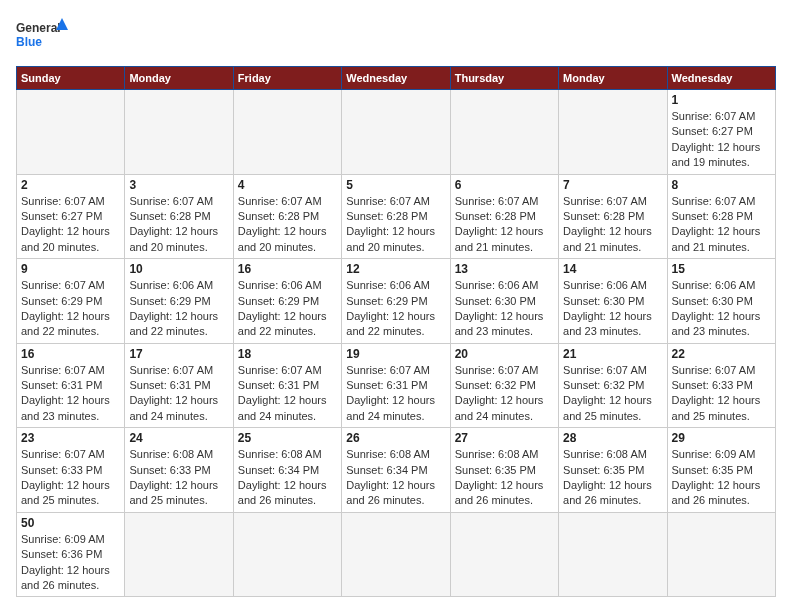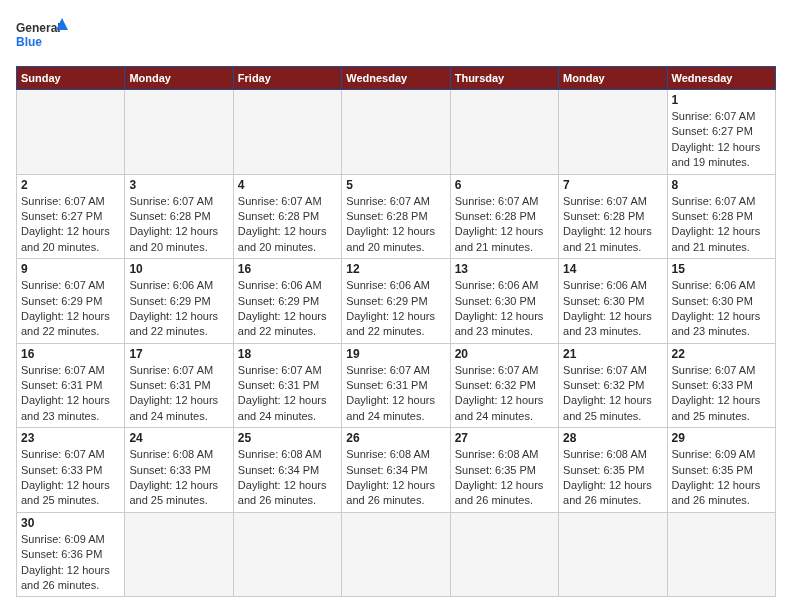--- a/index.html
+++ b/index.html
@@ -236,21 +236,21 @@
             <div class="day-number">28</div>
             <div class="day-info">Sunrise: 6:08 AM<br>Sunset: 6:35 PM<br>Daylight: 12 hours<br>and 26 minutes.</div>
           </td>
           <td>
             <div class="day-number">29</div>
             <div class="day-info">Sunrise: 6:09 AM<br>Sunset: 6:35 PM<br>Daylight: 12 hours<br>and 26 minutes.</div>
           </td>
         </tr>
         <tr>
           <td>
-            <div class="day-number">30</div>
+            <div class="day-number">50</div>
             <div class="day-info">Sunrise: 6:09 AM<br>Sunset: 6:36 PM<br>Daylight: 12 hours<br>and 26 minutes.</div>
           </td>
           <td class="empty"></td>
           <td class="empty"></td>
           <td class="empty"></td>
           <td class="empty"></td>
           <td class="empty"></td>
           <td class="empty"></td>
         </tr>
       </tbody>

